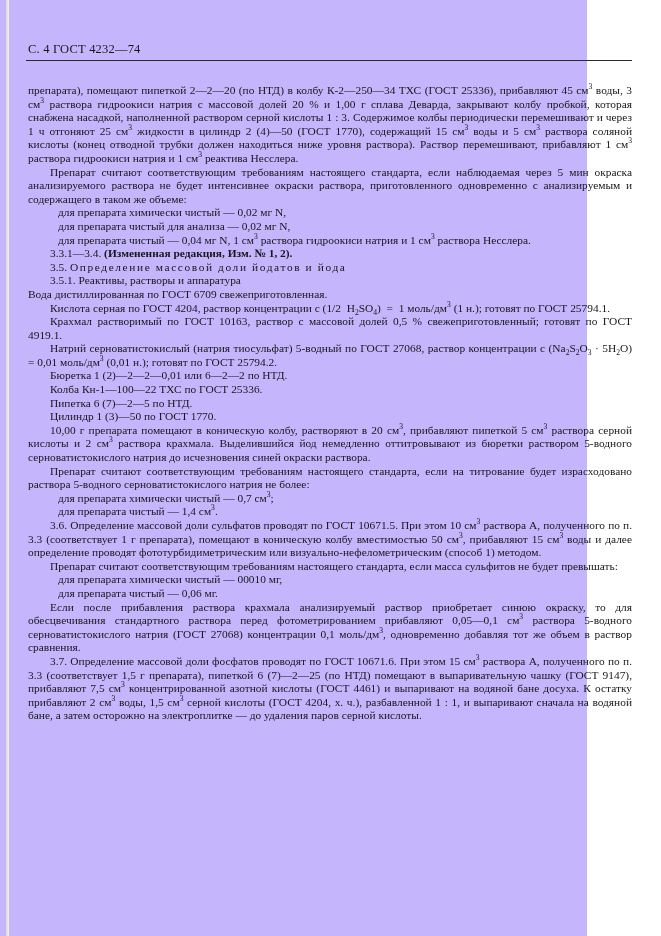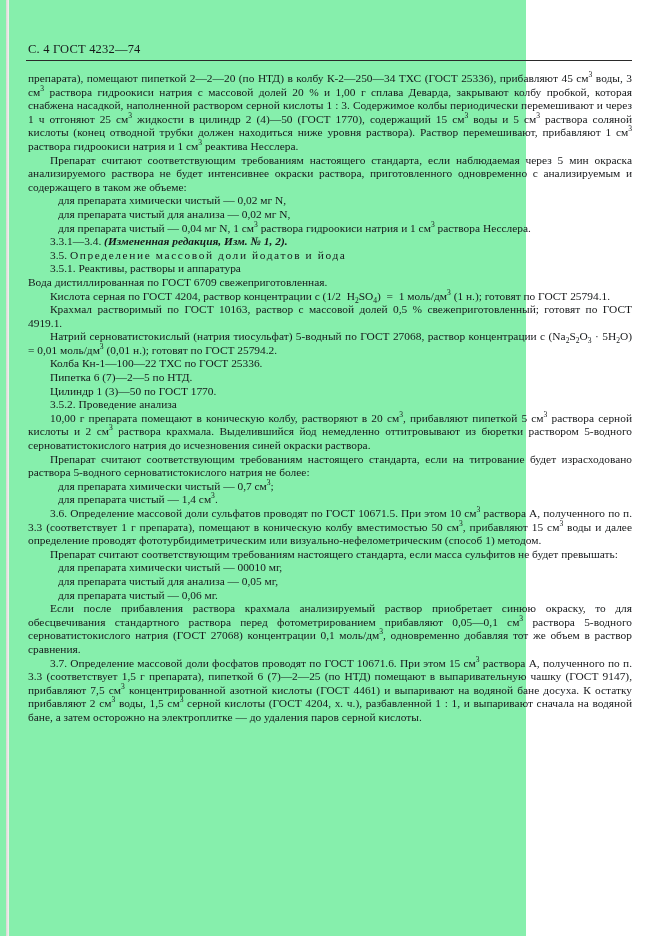--- a/index.html
+++ b/index.html
@@ -11,23 +11,23 @@
     width: 661px;
     height: 936px;
     font-family: "Liberation Serif", serif;
     color: #16181a;
     position: relative;
     overflow: hidden;
   }
   .page {
     position: absolute;
     left: 0; top: 0;
-    width: 526px;
+    width: 587px;
     height: 936px;
-    background: #86efac;
+    background: #c4b5fd;
   }
   .edge-left {
     position: absolute;
     left: 6px; top: 0;
     width: 3px; height: 936px;
     background: linear-gradient(to right, #d8d8d4, #f2f2f0);
   }
   .header {
     position: absolute;
     left: 28px;
@@ -40,36 +40,36 @@
     position: absolute;
     left: 26px;
     top: 60px;
     width: 606px;
     height: 1px;
     background: #2a2a2a;
   }
   .content {
     position: absolute;
     left: 28px;
-    top: 72px;
+    top: 84px;
     width: 604px;
     font-size: 11.4px;
     line-height: 13.6px;
     text-align: justify;
     text-justify: inter-word;
   }
   p {
     margin: 0 0 0 0;
     text-indent: 22px;
     hyphens: manual;
   }
   p.noind { text-indent: 0; }
   p.ind30 { text-indent: 30px; }
   .ital { }
-  .bold { font-weight: bold; font-style: italic; }
+  .bold { font-weight: bold; }
   .spaced { letter-spacing: 1.6px; }
   sup { font-size: 7.6px; vertical-align: super; line-height: 0; }
   sub { font-size: 7.6px; vertical-align: sub; line-height: 0; }
 </style>
 </head>
 <body>
 
 <div class="page">
 
   <div class="edge-left"></div>
@@ -94,39 +94,38 @@
     <p>3.5.1. <span class="ital">Реактивы, растворы и аппаратура</span></p>
 
     <p class="noind">Вода дистиллированная по ГОСТ 6709 свежеприготовленная.</p>
 
     <p>Кислота серная по ГОСТ 4204, раствор концентрации <span class="ital">c</span> (1/2 &nbsp;H<sub>2</sub>SO<sub>4</sub>) &nbsp;= &nbsp;1 моль/дм<sup>3</sup> (1 н.); готовят по ГОСТ 25794.1.</p>
 
     <p>Крахмал растворимый по ГОСТ 10163, раствор с массовой долей 0,5 % свежеприготовленный; готовят по ГОСТ 4919.1.</p>
 
     <p>Натрий серноватистокислый (натрия тиосульфат) 5-водный по ГОСТ 27068, раствор концентрации <span class="ital">c</span> (Na<sub>2</sub>S<sub>2</sub>O<sub>3</sub> · 5H<sub>2</sub>O) = 0,01 моль/дм<sup>3</sup> (0,01 н.); готовят по ГОСТ 25794.2.</p>
 
+    <p>Бюретка 1 (2)—2—2—0,01 или 6—2—2 по НТД.</p>
     <p>Колба Кн-1—100—22 ТХС по ГОСТ 25336.</p>
     <p>Пипетка 6 (7)—2—5 по НТД.</p>
     <p>Цилиндр 1 (3)—50 по ГОСТ 1770.</p>
 
-    <p>3.5.2. <span class="ital">Проведение анализа</span></p>
 
     <p>10,00 г препарата помещают в коническую колбу, растворяют в 20 см<sup>3</sup>, прибавляют пипеткой 5 см<sup>3</sup> раствора серной кислоты и 2 см<sup>3</sup> раствора крахмала. Выделившийся йод немедленно оттитровывают из бюретки раствором 5-водного серноватистокислого натрия до исчезновения синей окраски раствора.</p>
 
     <p>Препарат считают соответствующим требованиям настоящего стандарта, если на титрование будет израсходовано раствора 5-водного серноватистокислого натрия не более:</p>
 
     <p class="ind30">для препарата химически чистый — 0,7 см<sup>3</sup>;</p>
     <p class="ind30">для препарата чистый — 1,4 см<sup>3</sup>.</p>
 
     <p>3.6. Определение массовой доли сульфатов проводят по ГОСТ 10671.5. При этом 10 см<sup>3</sup> раствора А, полученного по п. 3.3 (соответствует 1 г препарата), помещают в коническую колбу вместимостью 50 см<sup>3</sup>, прибавляют 15 см<sup>3</sup> воды и далее определение проводят фототурбидиметрическим или визуально-нефелометрическим (способ 1) методом.</p>
 
     <p>Препарат считают соответствующим требованиям настоящего стандарта, если масса сульфитов не будет превышать:</p>
 
     <p class="ind30">для препарата химически чистый — 00010 мг,</p>
-    <p class="ind30">для препарата чистый для анализа — 0,05 мг,</p>
     <p class="ind30">для препарата чистый — 0,06 мг.</p>
 
     <p>Если после прибавления раствора крахмала анализируемый раствор приобретает синюю окраску, то для обесцвечивания стандартного раствора перед фотометрированием прибавляют 0,05—0,1 см<sup>3</sup> раствора 5-водного серноватистокислого натрия (ГОСТ 27068) концентрации 0,1 моль/дм<sup>3</sup>, одновременно добавляя тот же объем в раствор сравнения.</p>
 
     <p>3.7. Определение массовой доли фосфатов проводят по ГОСТ 10671.6. При этом 15 см<sup>3</sup> раствора А, полученного по п. 3.3 (соответствует 1,5 г препарата), пипеткой 6 (7)—2—25 (по НТД) помещают в выпаривательную чашку (ГОСТ 9147), прибавляют 7,5 см<sup>3</sup> концентрированной азотной кислоты (ГОСТ 4461) и выпаривают на водяной бане досуха. К остатку прибавляют 2 см<sup>3</sup> воды, 1,5 см<sup>3</sup> серной кислоты (ГОСТ 4204, х. ч.), разбавленной 1 : 1, и выпаривают сначала на водяной бане, а затем осторожно на электроплитке — до удаления паров серной кислоты.</p>
 
   </div>
 </div>
 
 </body></html>

